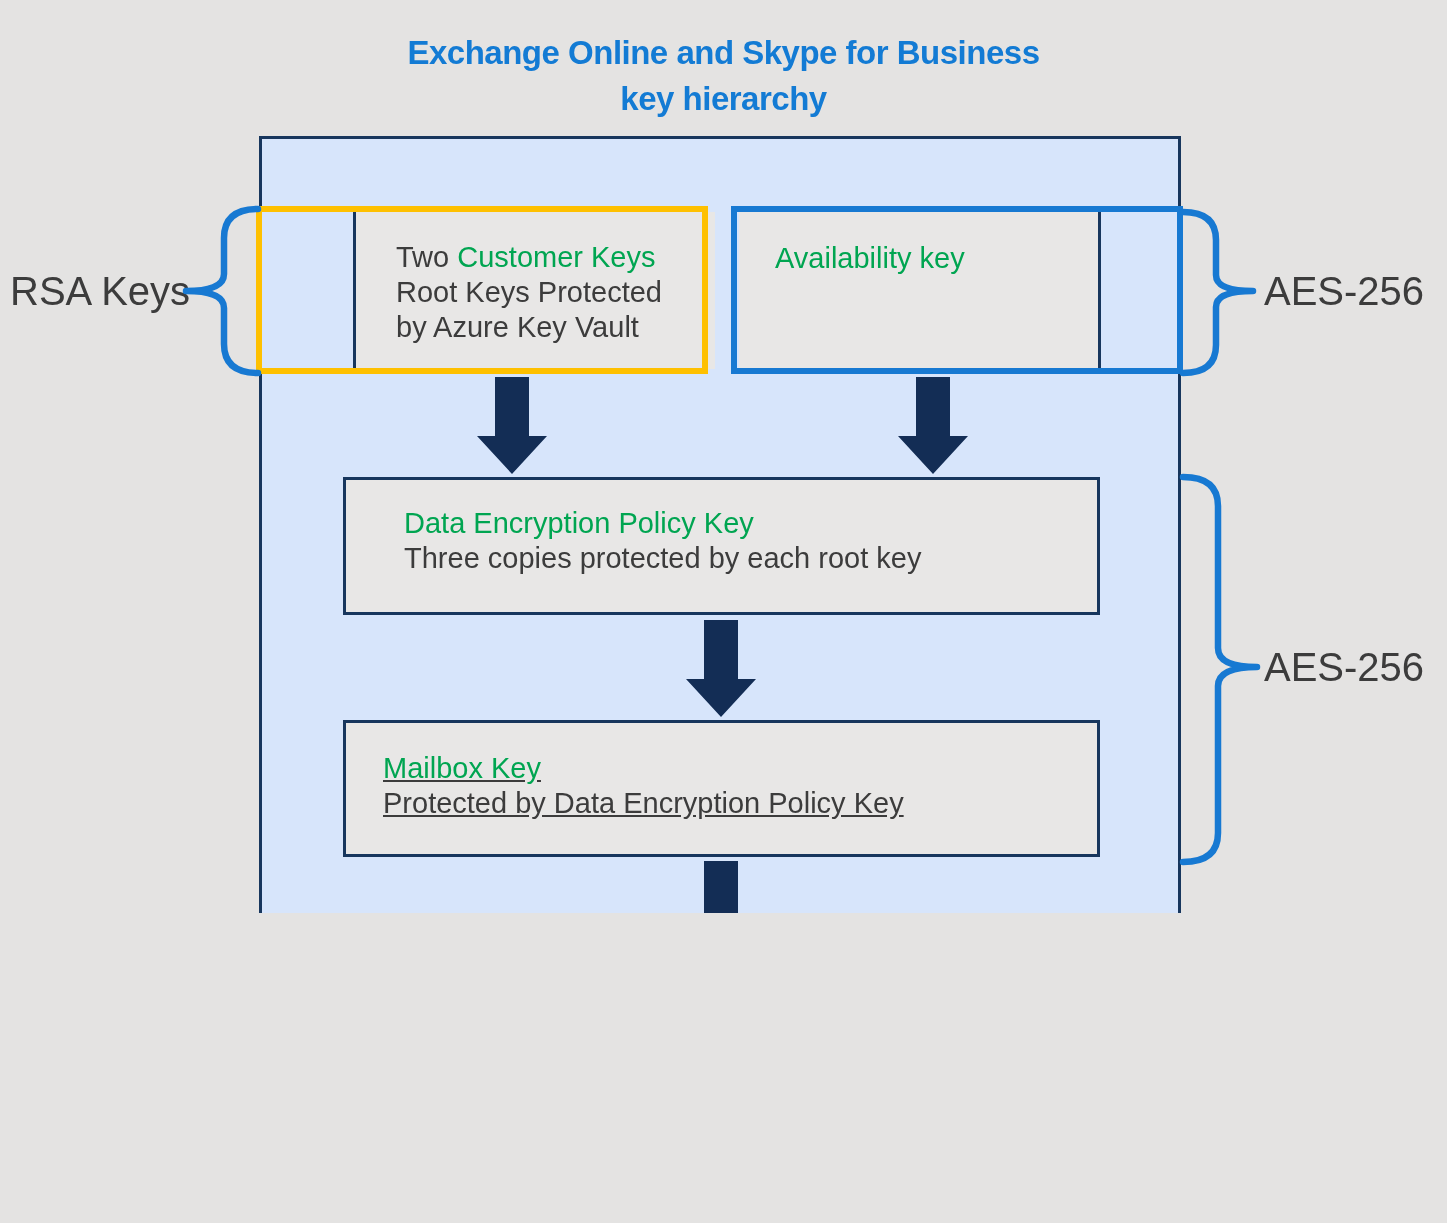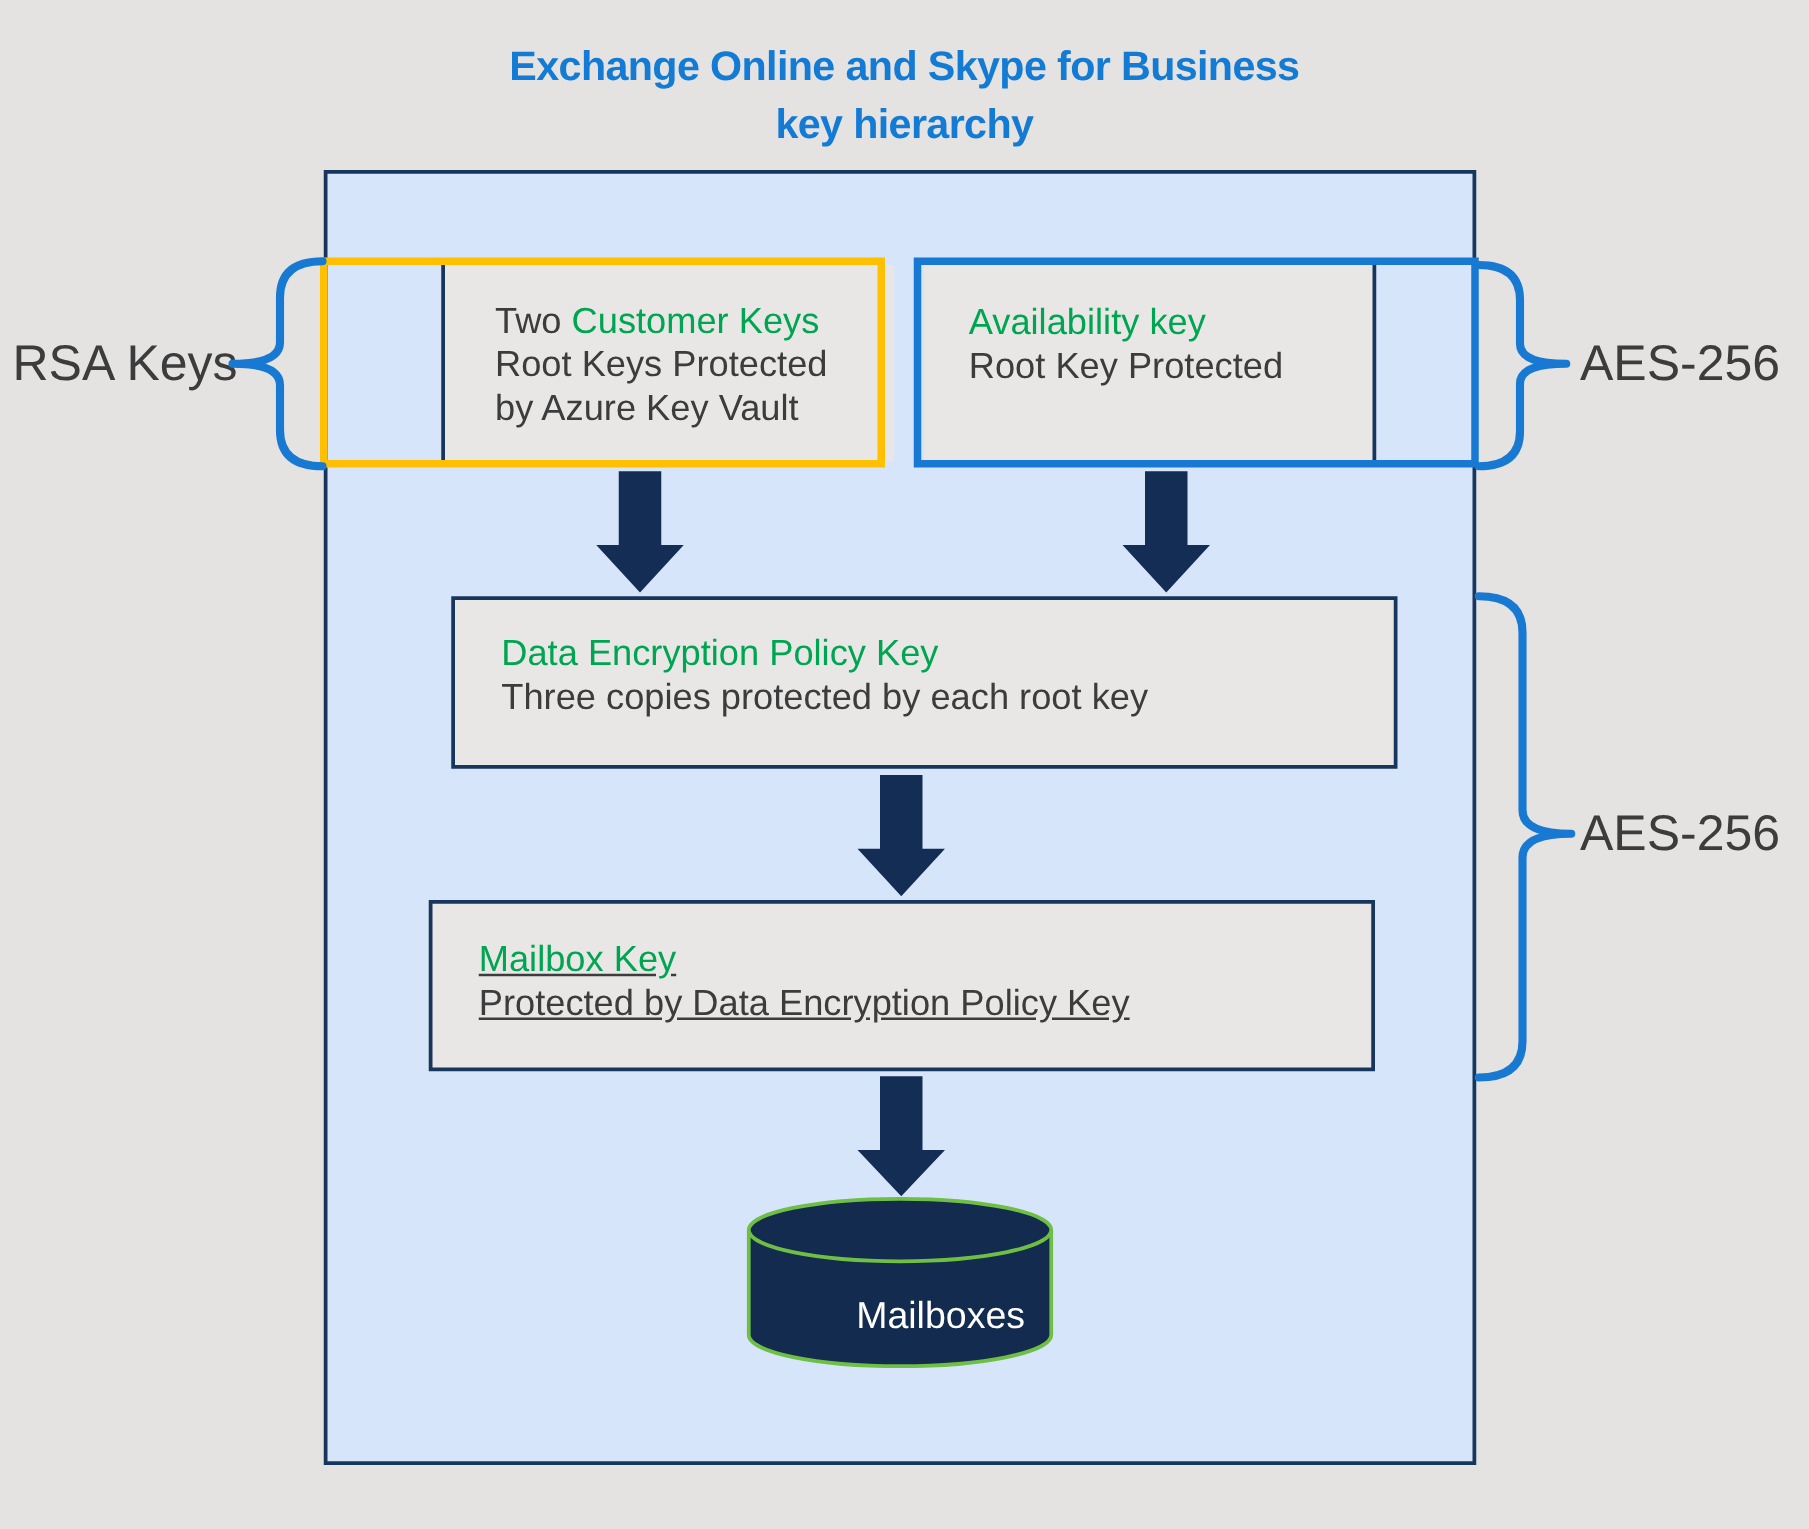--- a/index.html
+++ b/index.html
@@ -3,21 +3,21 @@
 <meta charset="utf-8">
 <style>
   html, body { margin: 0; padding: 0; }
   body {
     background: var(--page-bg, #e4e3e2);
     font-family: "Liberation Sans", "DejaVu Sans", sans-serif;
   }
   .stage {
     position: relative;
     width: 1447px;
-    height: 1223px;
+    height: 913px;
     background: var(--page-bg, #e4e3e2);
     overflow: hidden;
   }
   .stage * { box-sizing: border-box; }
 
   .title {
     position: absolute;
     left: 0; top: 30px;
     width: 1447px;
     text-align: center;
@@ -55,22 +55,21 @@
   .box-availability {
     left: 739px; top: 212px;
     width: 362px; height: 157px;
     border-right: 3px solid var(--navy, #17365d);
     padding: 29px 10px 0 36px;
   }
   .box-dep {
     left: 343px; top: 477px;
     width: 757px; height: 138px;
     border: 3px solid var(--navy, #17365d);
-    padding: 26px 10px 0 37px;
-    margin-left: 18px;
+    padding: 26px 10px 0 58px;
   }
   .box-mailbox-key {
     left: 343px; top: 720px;
     width: 757px; height: 137px;
     border: 3px solid var(--navy, #17365d);
     padding: 28px 22px 0 37px;
     text-decoration: underline;
   }
 
   .outline {
@@ -143,21 +142,20 @@
 
   <div class="keybox box-customer">
     <div class="box-heading"><span class="dark">Two </span><span class="green">Customer Keys</span></div>
     <div class="box-line">Root Keys Protected</div>
     <div class="box-line">by Azure Key Vault</div>
   </div>
   <div class="outline outline-orange"></div>
 
   <div class="keybox box-availability">
     <div class="box-heading green">Availability key</div>
-    <div class="box-line">Root Key Protected</div>
   </div>
   <div class="outline outline-blue"></div>
 
   <div class="keybox box-dep">
     <div class="box-heading green">Data Encryption Policy Key</div>
     <div class="box-line">Three copies protected by each root key</div>
   </div>
 
   <div class="keybox box-mailbox-key">
     <div class="box-heading green">Mailbox Key</div>

